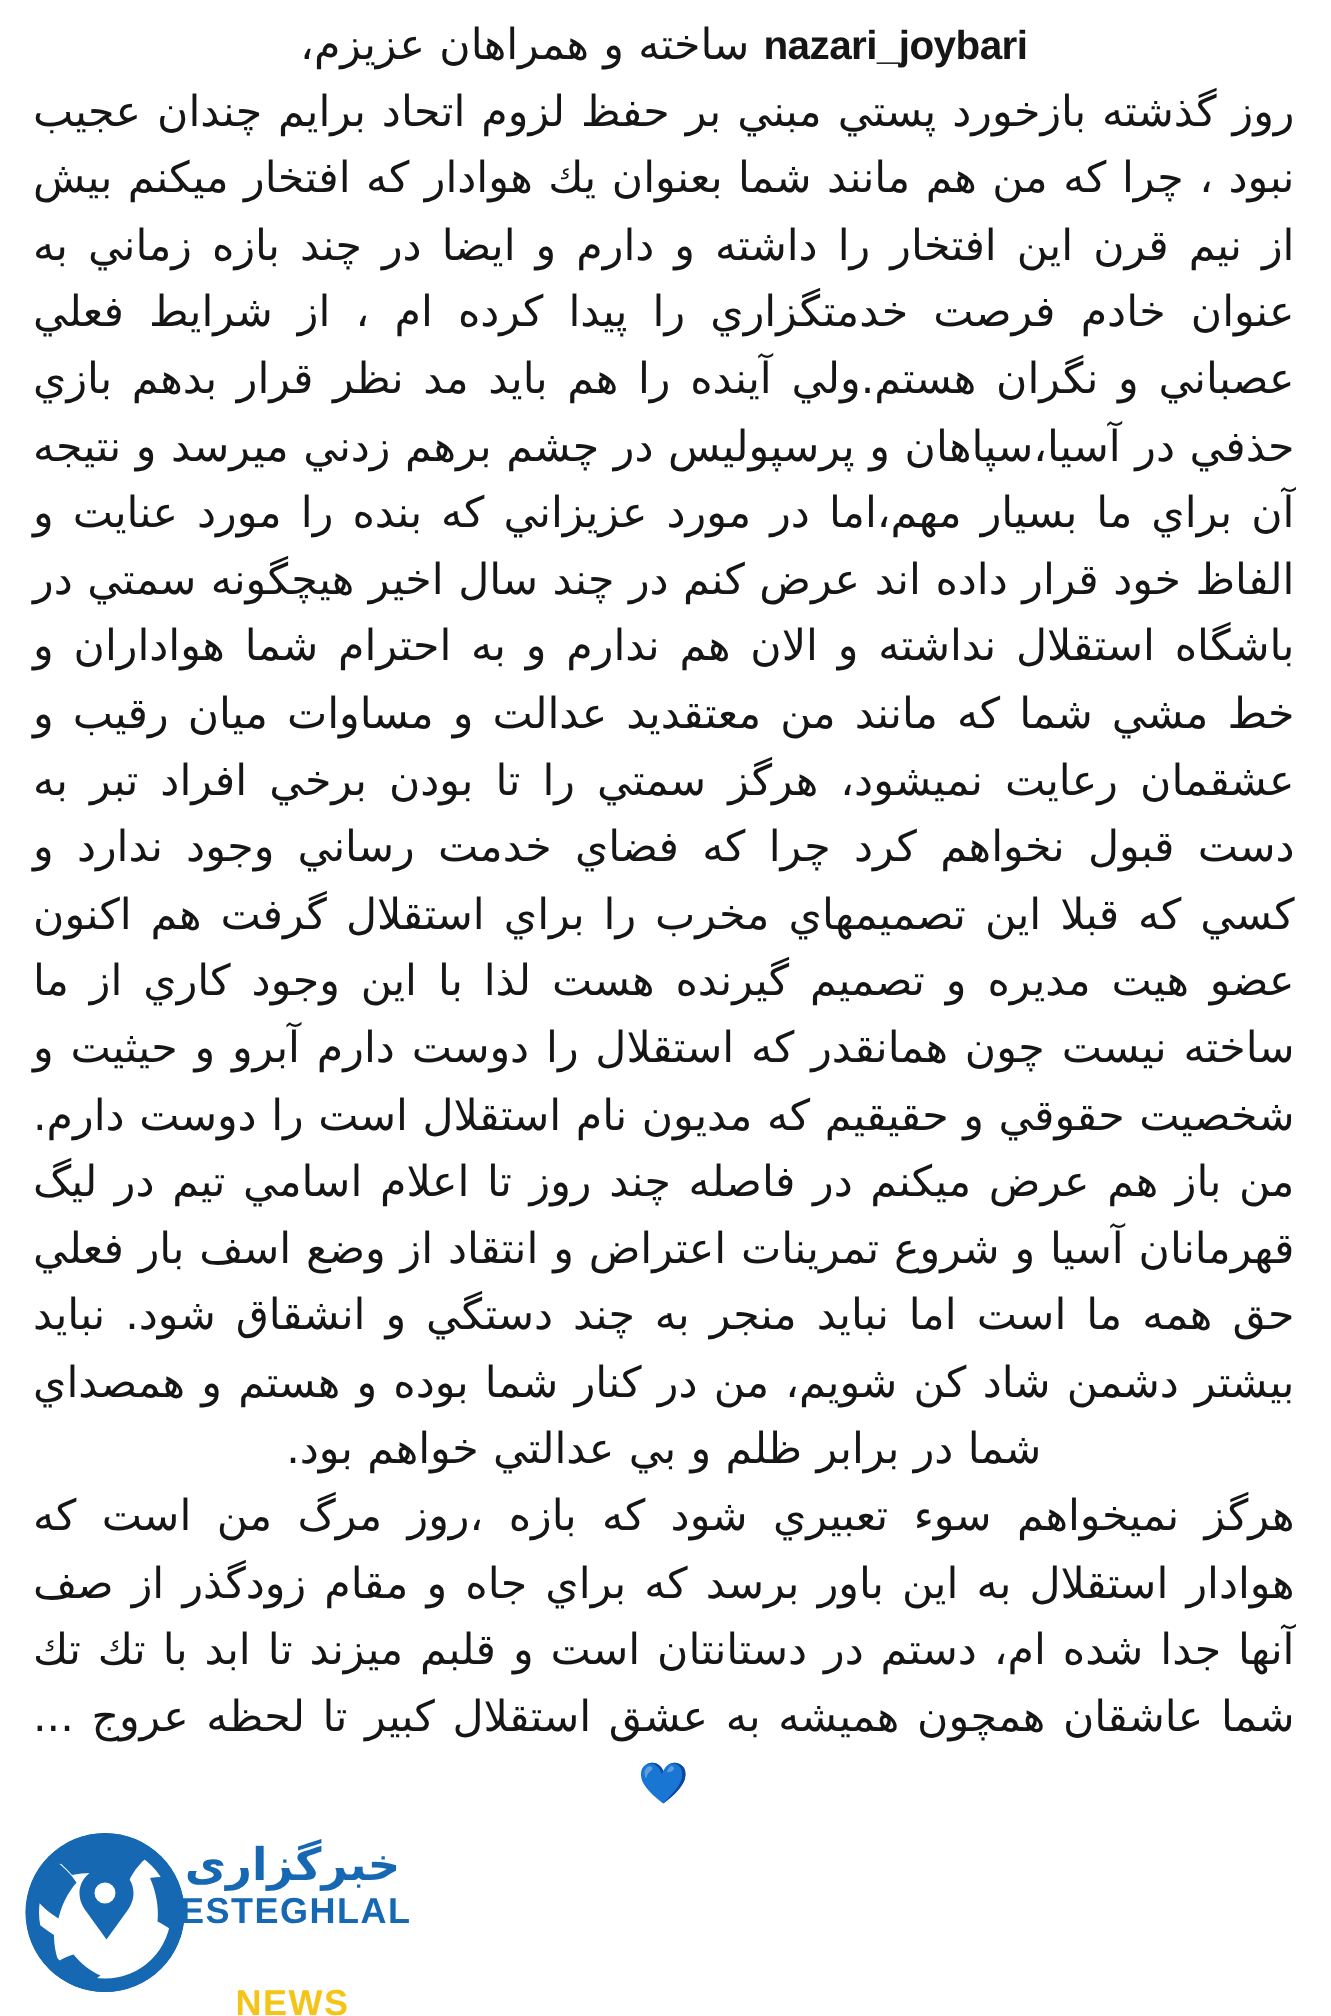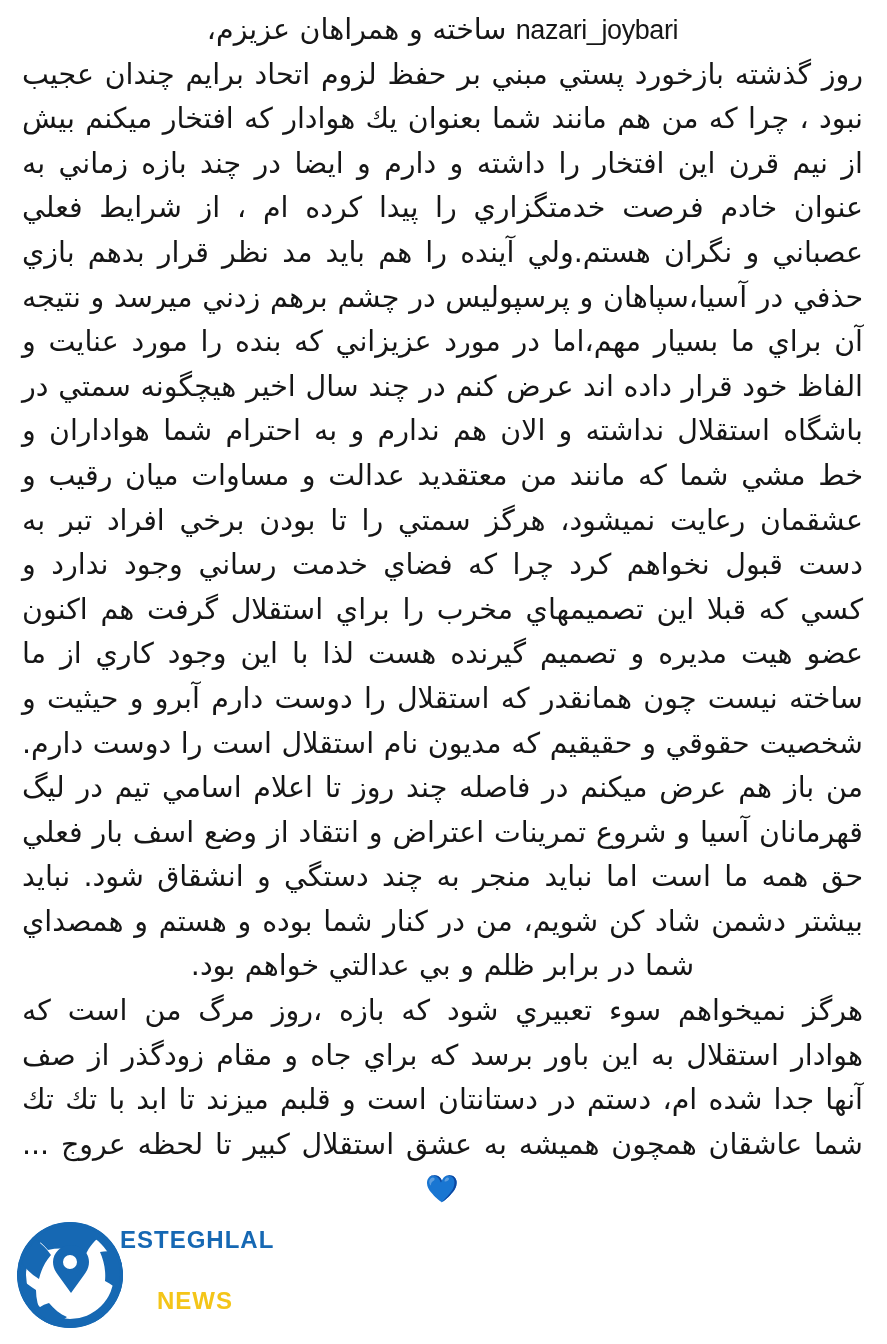--- a/index.html
+++ b/index.html
@@ -43,21 +43,21 @@
     text-align-last: center;
     text-justify: inter-word;
   }
 
   .para + .para {
     margin-top: 0;
   }
 
   .author-handle {
     font-family: "Liberation Sans", sans-serif;
-    font-weight: normal;
+    font-weight: bold;
     font-size: 27px;
     direction: ltr;
     unicode-bidi: embed;
     letter-spacing: -0.4px;
   }
 
   
   .greeting-line {
     display: block;
     text-align: right;
@@ -156,19 +156,20 @@
           <path d="M38 108c-8-3-15-7-21-13 5-5 11-9 18-11 5 6 11 11 18 14-5 4-10 7-15 10z" fill="#1668b3"></path>
           <path d="M96 100c-7 6-15 10-24 12 4-4 8-8 11-13 8-2 15-5 21-9-2 4-5 7-8 10z" fill="#1668b3"></path>
           <path d="M104 34c4 8 6 17 6 26 0 5-1 10-2 15-5-6-11-10-17-13 1-10-1-20-5-29 6-1 12-1 18 1z" fill="#1668b3"></path>
           <path d="M56 26c4 0 8 1 11 3 5 3 8 8 8 14 0 5-2 9-5 13l-13 18-13-18c-3-4-5-8-5-13 0-9 8-17 17-17zm0 10a7 7 0 1 0 0 14 7 7 0 0 0 0-14z" fill="#1668b3"></path>
           <circle cx="56" cy="56" r="53" fill="none" stroke="#1668b3" stroke-width="6"></circle>
         </g>
       </svg>
     </span>
 
     <span class="wordmark">
+      <span class="wm-fa">خبرگزاری</span>
       <span class="wm-en">ESTEGHLAL</span>
       <span class="wm-news">NEWS</span>
     </span>
 
   </div>
 
 </div>
 
 </body></html>

